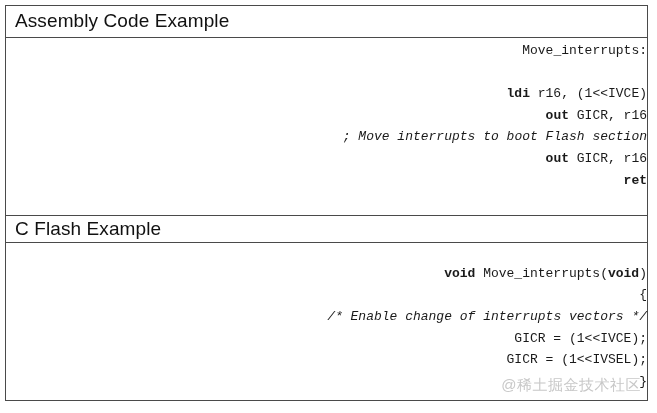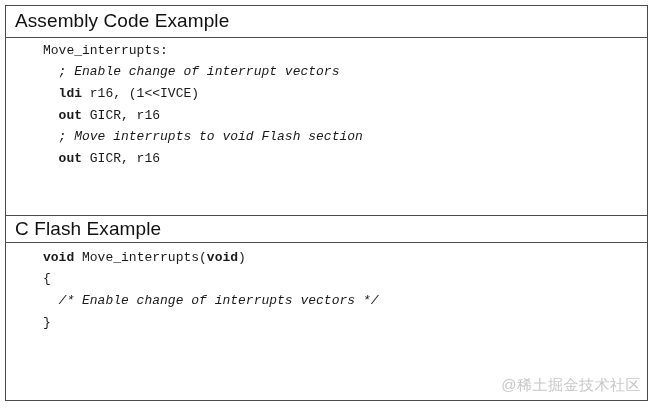--- a/index.html
+++ b/index.html
@@ -44,23 +44,24 @@
   }
   .code-block {
     box-sizing: border-box;
     margin: 0;
     padding: 2px 0 0 37px;
     font-family: "Liberation Mono", "DejaVu Sans Mono", monospace;
     font-size: 13px;
     line-height: 21.7px;
     color: #1a1a1a;
     flex: 0 0 auto;
+    text-align: right;
   }
   .asm-code { height: 177px; }
-  .c-code   { flex: 1 1 auto; padding-top: 4px; }
+  .c-code   { flex: 1 1 auto; padding-top: 20px; }
   .code-line {
     white-space: pre;
     height: 21.7px;
   }
   .seg-plain  { font-style: normal; font-weight: normal; }
   .seg-bold   { font-weight: bold; margin-top: 20px; }
   .seg-italic { font-style: italic; }
   .watermark {
     position: absolute;
     right: 6px;
@@ -75,33 +76,36 @@
 <body>
 
 <div class="figure" style="border-color: rgb(74, 74, 74);">
 
   <div class="section-header asm-header">
     <span>Assembly Code Example</span>
   </div>
 
   <div class="code-block asm-code">
       <div class="code-line"><span class="seg-plain">Move_interrupts:</span></div>
-      <div class="code-line"><span class="seg-plain">  </span><span class="seg-italic">; Enable change of interrupt vectors</span></div>
+      <div class="code-line"><span class="seg-plain">  </span></div>
       <div class="code-line"><span class="seg-plain">  </span><span class="seg-bold">ldi</span><span class="seg-plain"> r16, (1&lt;&lt;IVCE)</span></div>
       <div class="code-line"><span class="seg-plain">  </span><span class="seg-bold">out</span><span class="seg-plain"> GICR, r16</span></div>
-      <div class="code-line"><span class="seg-plain">  </span><span class="seg-italic">; Move interrupts to void Flash section</span></div>
+      <div class="code-line"><span class="seg-plain">  </span><span class="seg-italic">; Move interrupts to boot Flash section</span></div>
       <div class="code-line"><span class="seg-plain">  </span><span class="seg-bold">out</span><span class="seg-plain"> GICR, r16</span></div>
+      <div class="code-line"><span class="seg-plain">  </span><span class="seg-bold">ret</span></div>
     </div>
 
   <div class="section-header c-header">
     <span>C Flash Example</span>
   </div>
 
   <div class="code-block c-code">
       <div class="code-line"><span class="seg-bold">void</span><span class="seg-plain"> Move_interrupts(</span><span class="seg-bold">void</span><span class="seg-plain">)</span></div>
       <div class="code-line"><span class="seg-plain">{</span></div>
       <div class="code-line"><span class="seg-plain">  </span><span class="seg-italic">/* Enable change of interrupts vectors */</span></div>
+      <div class="code-line"><span class="seg-plain">  GICR = (1&lt;&lt;IVCE);</span></div>
+      <div class="code-line"><span class="seg-plain">  GICR = (1&lt;&lt;IVSEL);</span></div>
       <div class="code-line"><span class="seg-plain">}</span></div>
     </div>
 
   <div class="watermark" title="@稀土掘金技术社区" style="color: rgb(200, 200, 200);">@稀土掘金技术社区</div>
 
 </div>
 
 </body></html>

